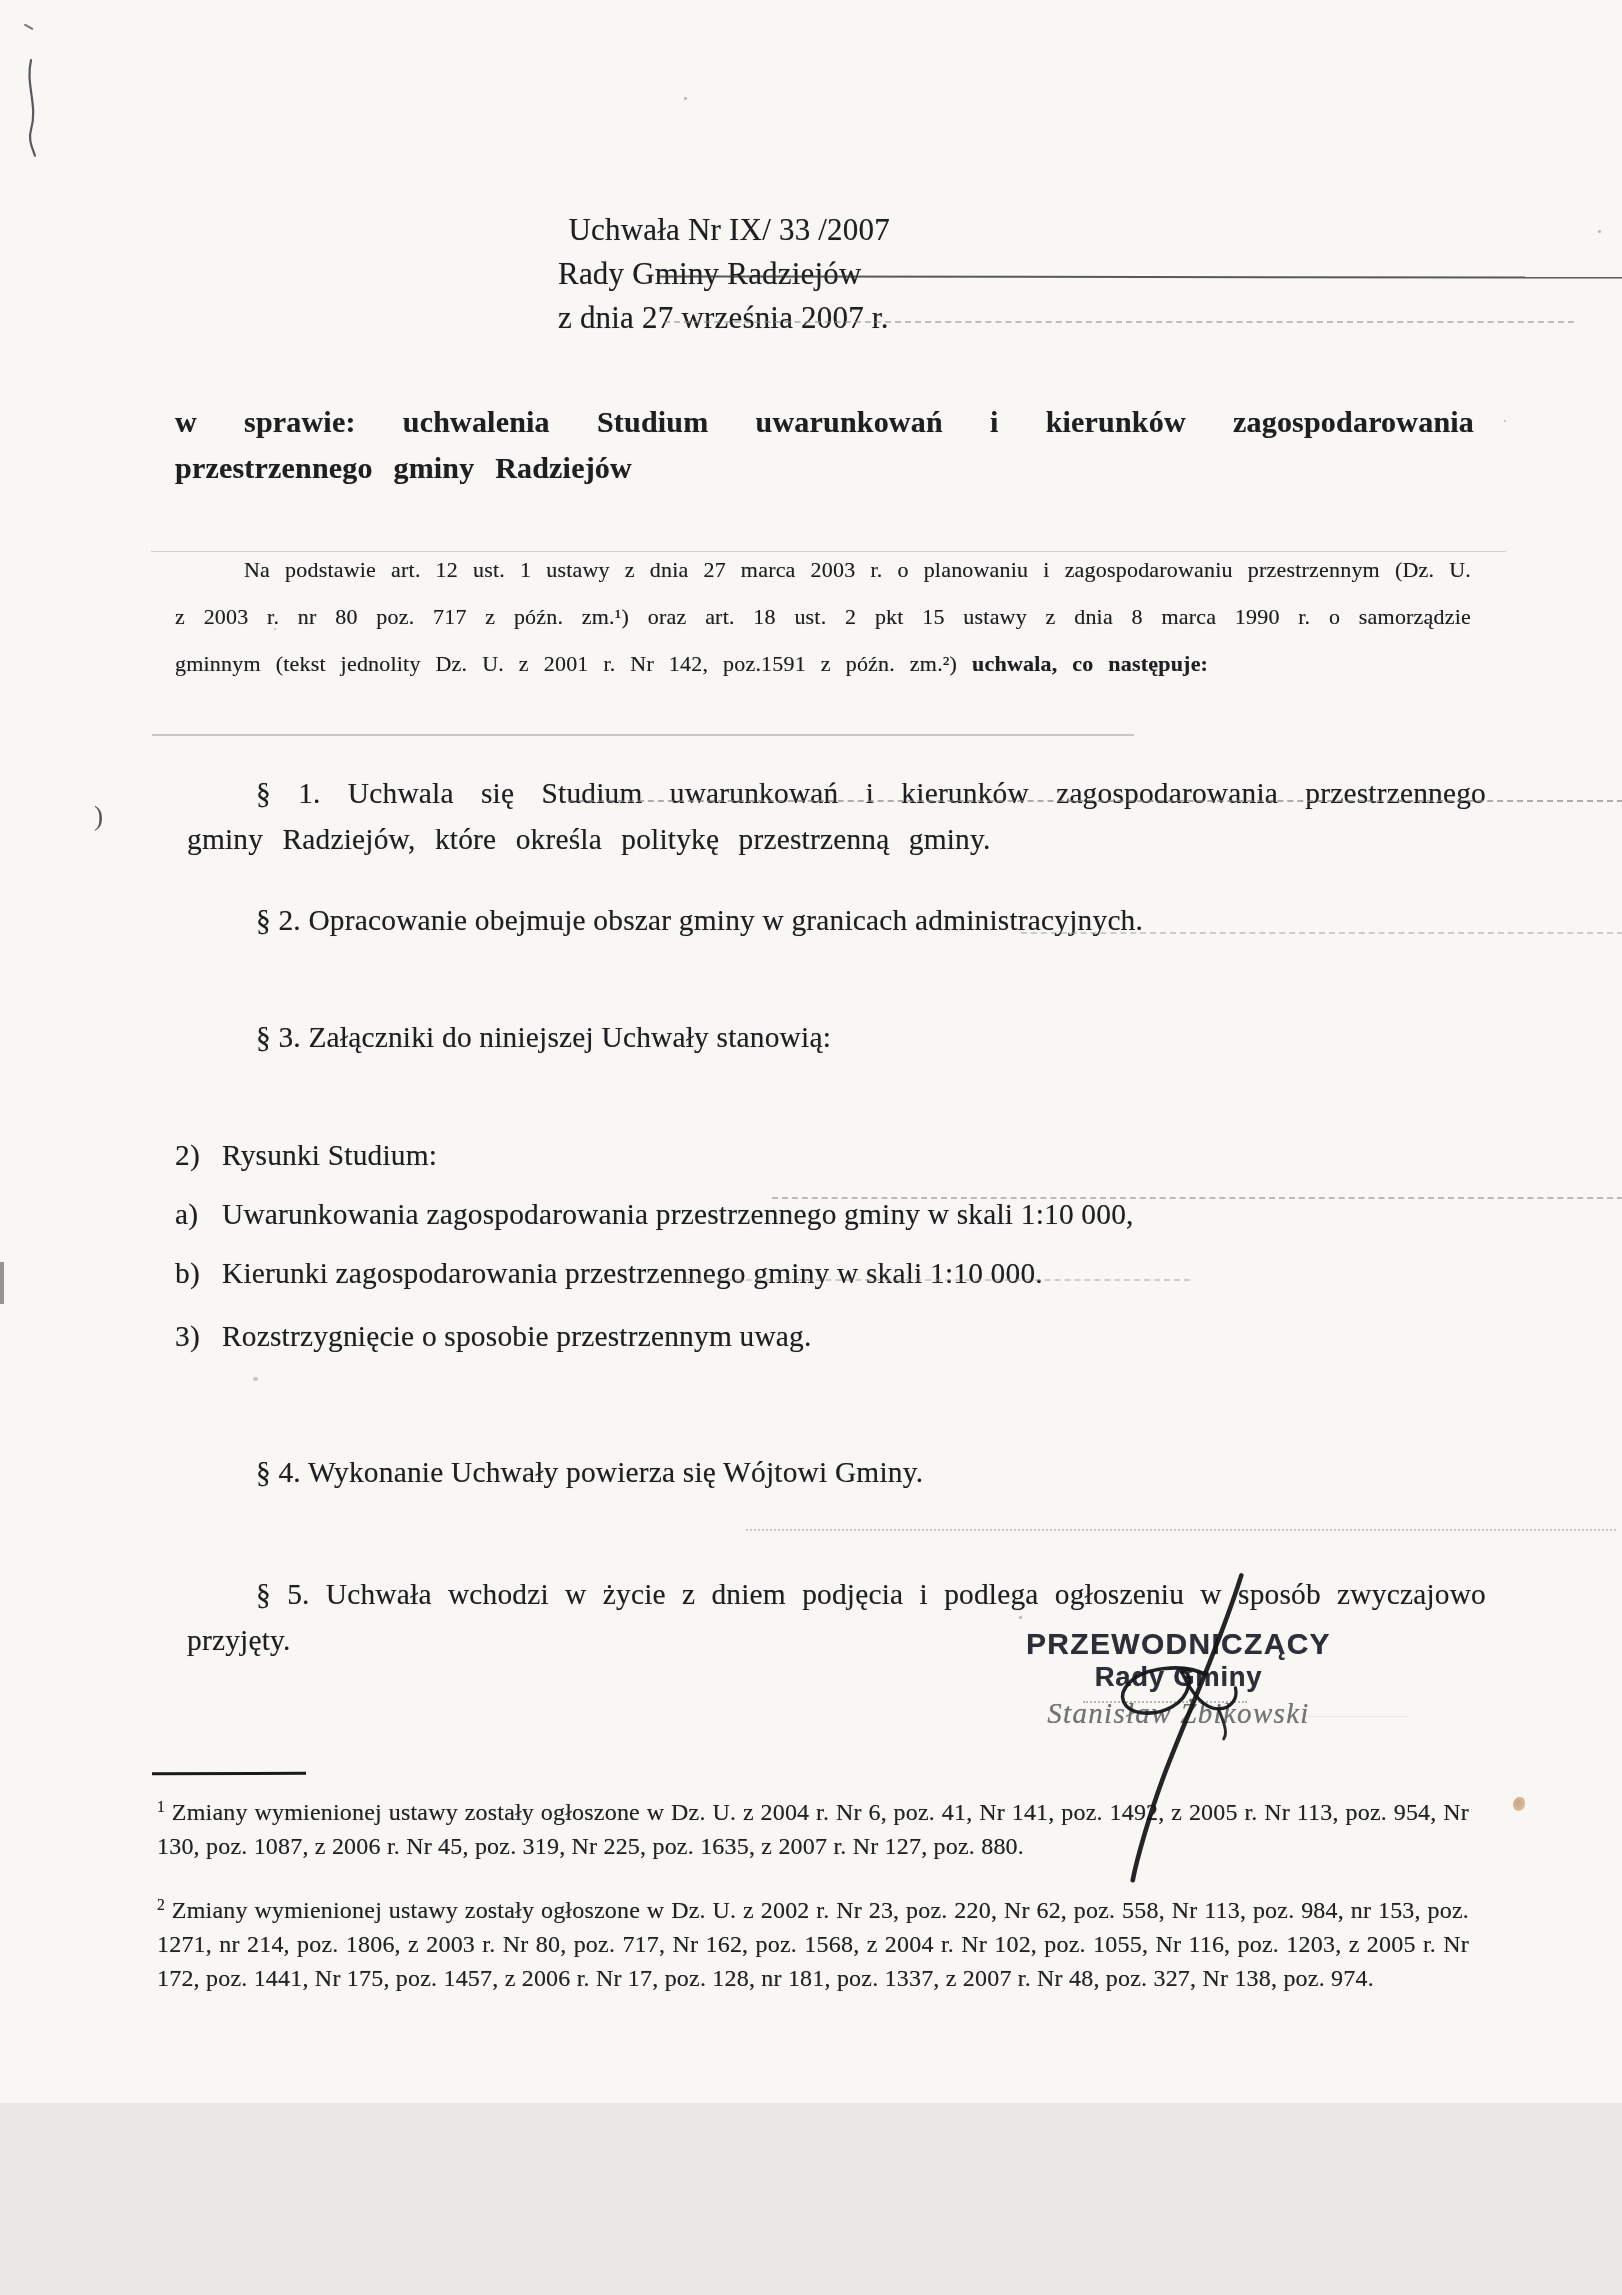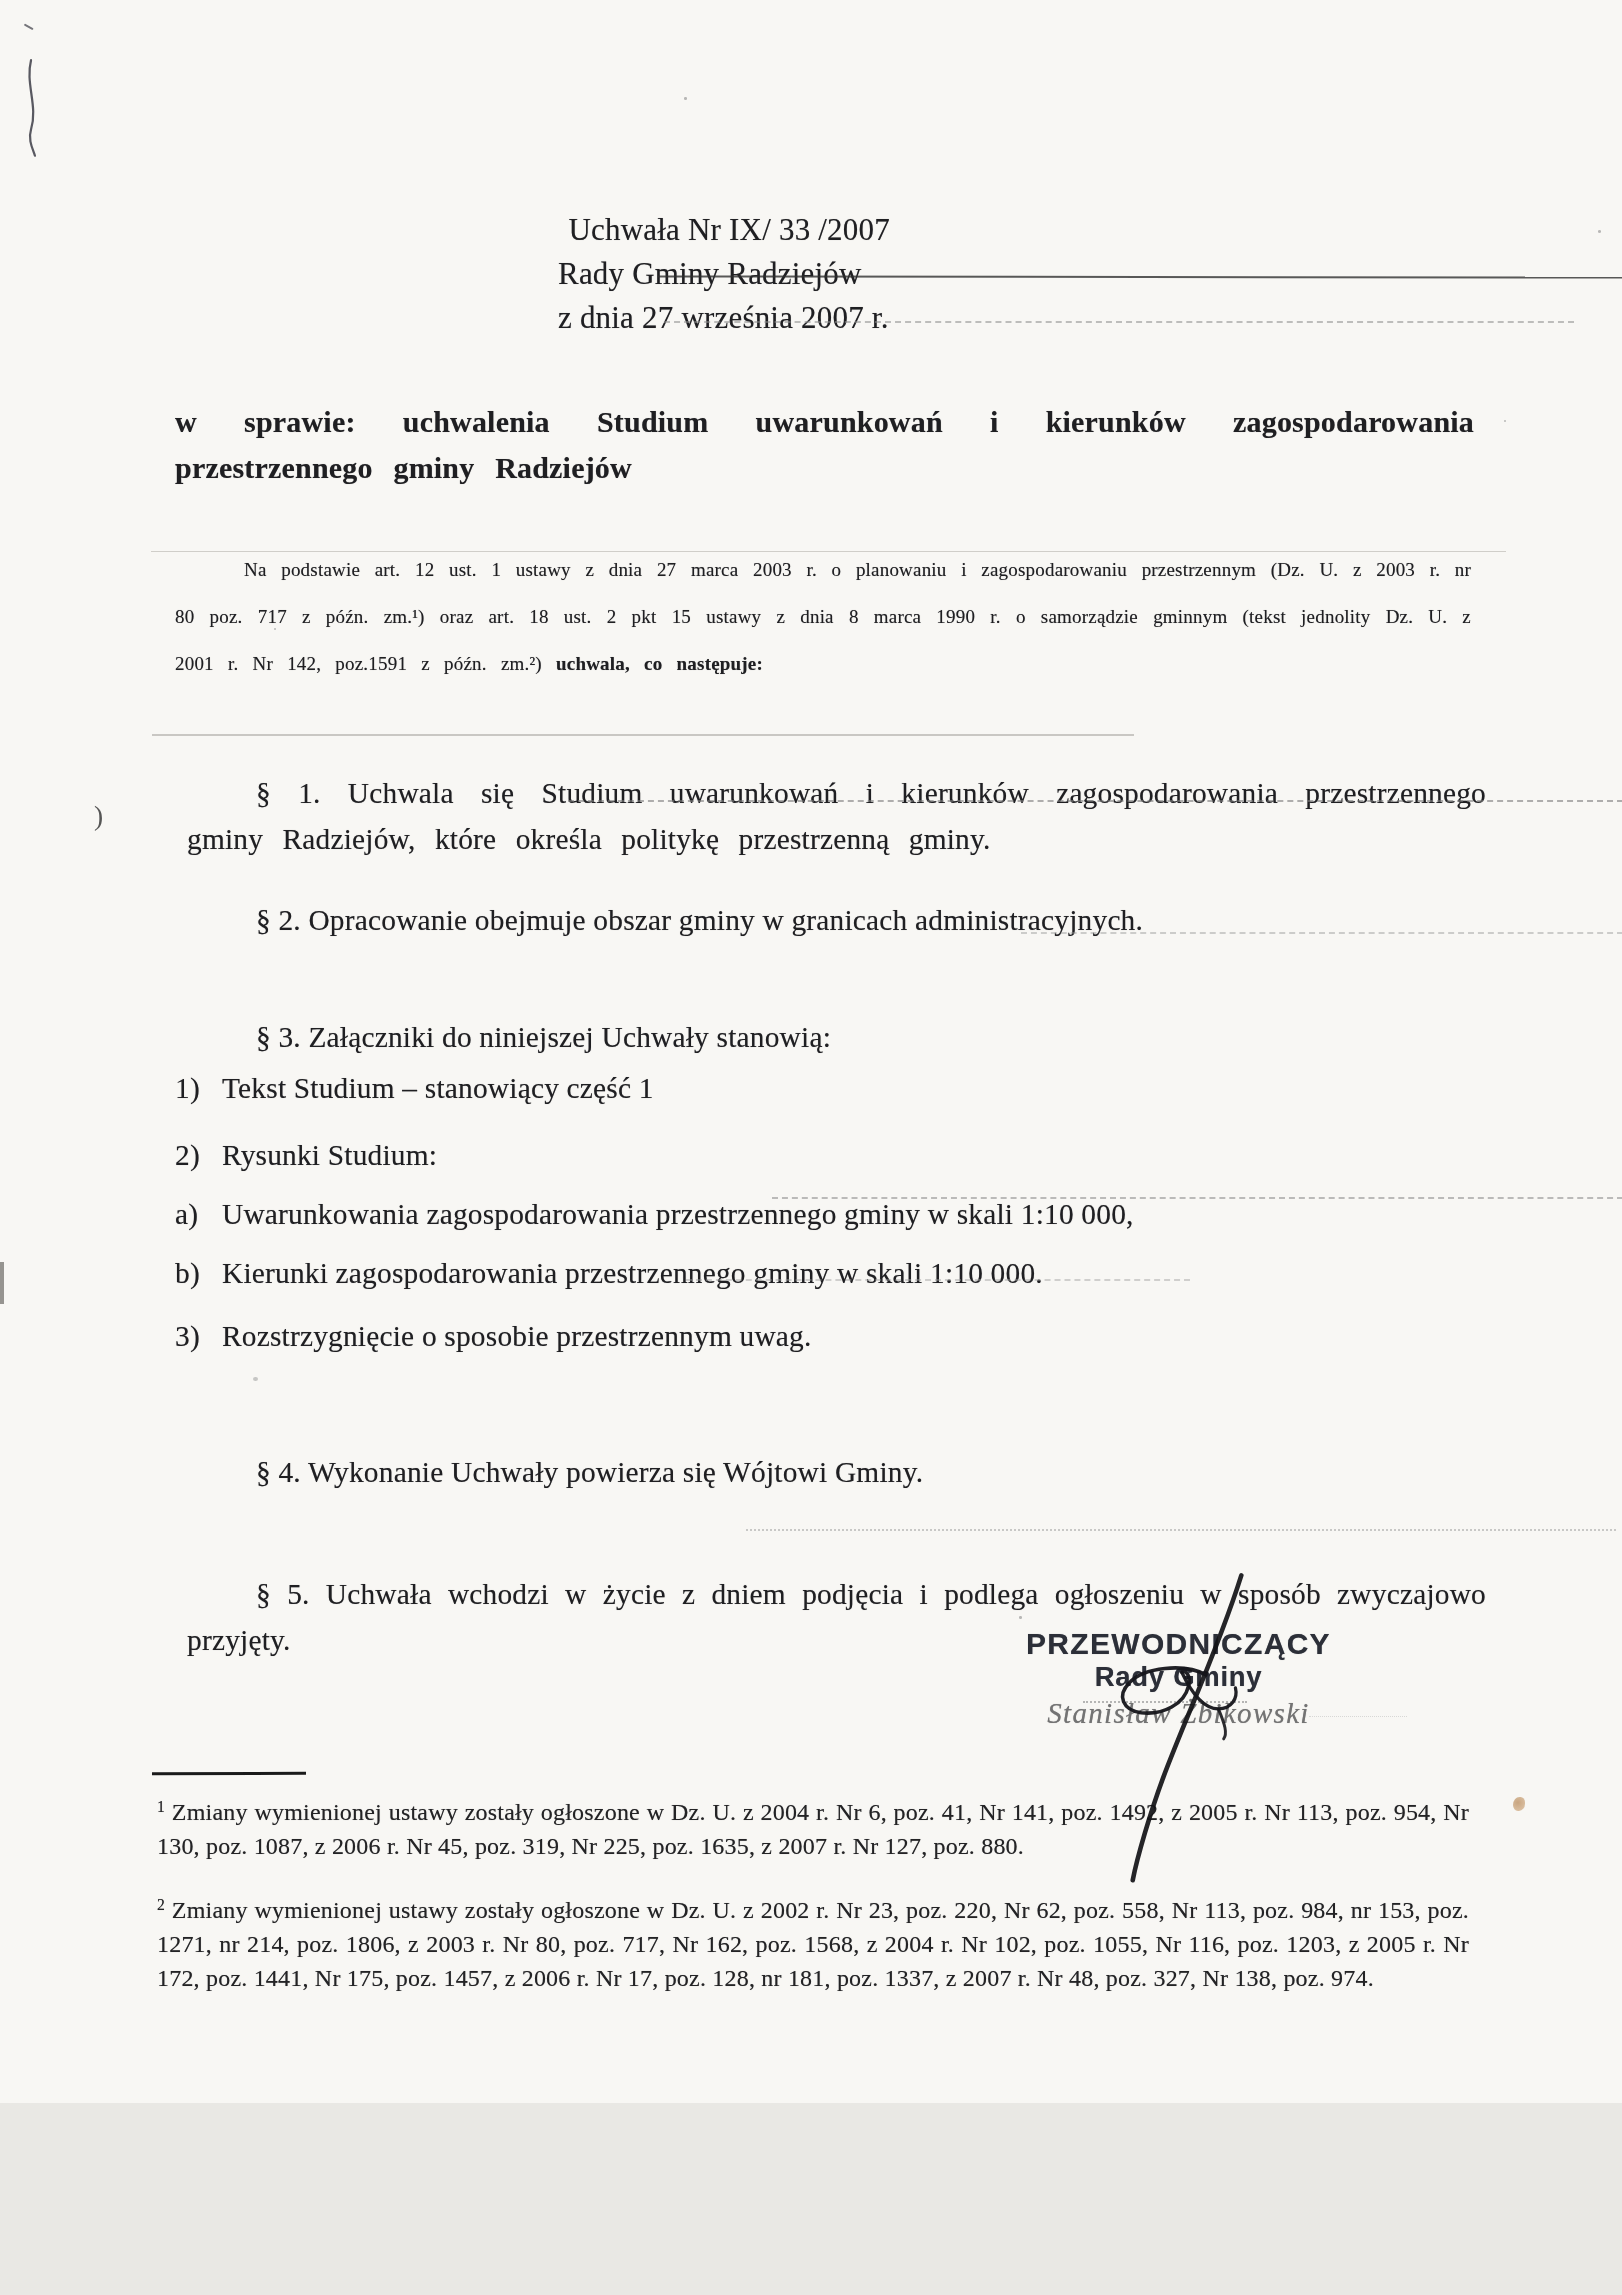--- a/index.html
+++ b/index.html
@@ -20,21 +20,21 @@
   
   .subject{
     position:absolute;left:175px;top:399px;width:1299px;
     font-size:30px;font-weight:700;line-height:46px;
     text-align:justify;word-spacing:13px;margin:0;
   }
 
   
   .legal{
     position:absolute;left:175px;top:546px;width:1296px;
-    font-size:19px;line-height:47px;text-indent:69px;
+    font-size:22px;line-height:47px;text-indent:69px;
     text-align:justify;word-spacing:9.2px;margin:0;
   }
   .legal b{font-weight:700;}
 
   .par{
     position:absolute;left:175px;width:1299px;margin:12px;
     font-size:29.4px;line-height:46px;text-indent:69px;text-align:justify;
   }
   .par1{top:758px;word-spacing:11.8px;}
   .par2{top:885px;}
@@ -118,21 +118,20 @@
   </div>
 
   <p class="subject txt">w sprawie: uchwalenia Studium uwarunkowań i kierunków zagospodarowania przestrzennego gminy Radziejów</p>
 
   <p class="legal txt"><span>Na podstawie art. 12 ust. 1 ustawy z dnia 27 marca 2003 r. o planowaniu i zagospodarowaniu przestrzennym (Dz. U. z 2003 r. nr 80 poz. 717 z późn. zm.¹) oraz art. 18 ust. 2 pkt 15 ustawy z dnia 8 marca 1990 r. o samorządzie gminnym (tekst jednolity Dz. U. z 2001 r. Nr 142, poz.1591 z późn. zm.²)</span> <b>uchwala, co następuje:</b></p>
 
   <p class="par par1 txt">§ 1. Uchwala się Studium uwarunkowań i kierunków zagospodarowania przestrzennego gminy Radziejów, które określa politykę przestrzenną gminy.</p>
   <p class="par par2 txt">§ 2. Opracowanie obejmuje obszar gminy w granicach administracyjnych.</p>
   <p class="par par3 txt">§ 3. Załączniki do niniejszej Uchwały stanowią:</p>
 
-  <div class="item i1 txt"><span class="marker">1)</span><span>Tekst Studium – stanowiący część 1</span></div>
   <div class="item i2 txt"><span class="marker">2)</span><span>Rysunki Studium:</span></div>
   <div class="item i3 txt"><span class="marker">a)</span><span>Uwarunkowania zagospodarowania przestrzennego gminy w skali 1:10 000,</span></div>
   <div class="item i4 txt"><span class="marker">b)</span><span>Kierunki zagospodarowania przestrzennego gminy w skali 1:10 000.</span></div>
   <div class="item i5 txt"><span class="marker">3)</span><span>Rozstrzygnięcie o sposobie przestrzennym uwag.</span></div>
 
   <p class="par par4 txt">§ 4. Wykonanie Uchwały powierza się Wójtowi Gminy.</p>
   <p class="par par5 txt">§ 5. Uchwała wchodzi w życie z dniem podjęcia i podlega ogłoszeniu w sposób zwyczajowo przyjęty.</p>
 
   <div class="stampblock">
     <div class="stamp-l1">PRZEWODNICZĄCY</div>

